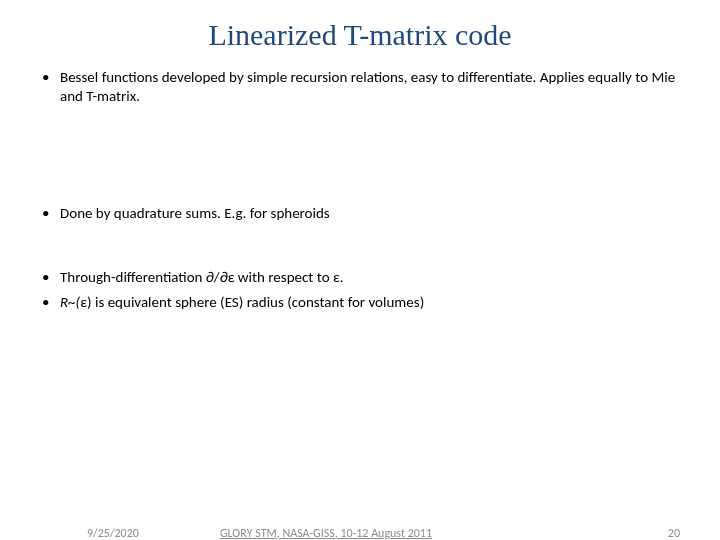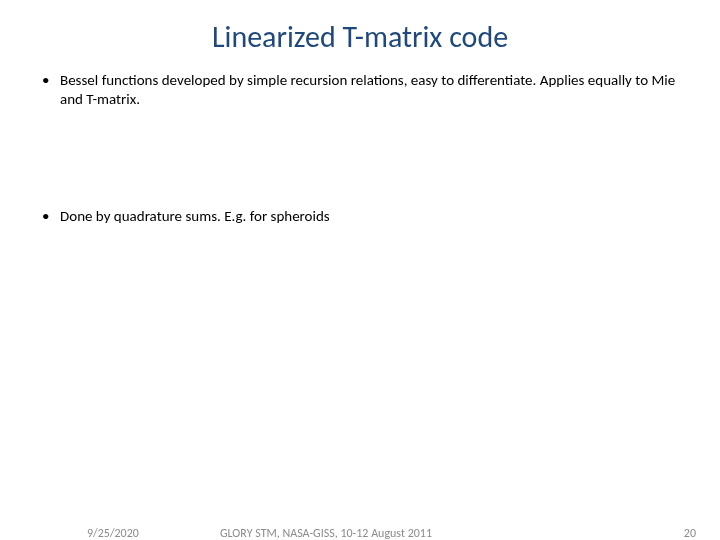--- a/index.html
+++ b/index.html
@@ -14,20 +14,21 @@
   }
   .slide {
     padding: 18px 40px 0 40px;
   }
   .title {
     text-align: center;
     font-size: 30px;
     color: #1f497d;
     margin-bottom: 16px;
     font-weight: normal;
+    font-family: Liberation Serif, serif;
   }
   ul {
     list-style: none;
     padding: 0;
     margin: 0;
   }
   li {
     position: relative;
     padding-left: 20px;
     font-size: 15px;
@@ -62,24 +63,25 @@
   .footer-date {
     position: absolute;
     left: 46px;
     margin-left: 41px;
   }
   .footer-center {
     position: absolute;
     left: 0;
     width: 652px;
     text-align: center;
+    text-decoration: underline;
   }
   .footer-num {
     position: absolute;
-    right: 24px;
+    right: 40px;
   }
   .italic {
     font-style: italic;
   }
 </style>
 </head>
 <body>
 
 <div class="slide">
   <div class="title">Linearized T-matrix code</div>
@@ -92,19 +94,27 @@
 
 
   <div class="eq-space2"></div>
 
   <ul>
     <li>Done by quadrature sums. E.g. for spheroids</li>
   </ul>
 
   <div class="eq-space3"></div>
 
+  <ul>
+    <li>
+      <span>Through-differentiation </span><span>∂/∂ε</span><span>  with respect to </span><span>ε.</span>
+    </li>
+    <li>
+      <span class="italic">R~(</span><span>ε</span><span>) is equivalent  sphere (ES) radius (constant for volumes)</span>
+    </li>
+  </ul>
 </div>
 
 <div class="footer">
   <span class="footer-date">9/25/2020</span>
   <span class="footer-center">GLORY STM, NASA-GISS, 10-12 August 2011</span>
   <span class="footer-num">20</span>
 </div>
 
 </body></html>

